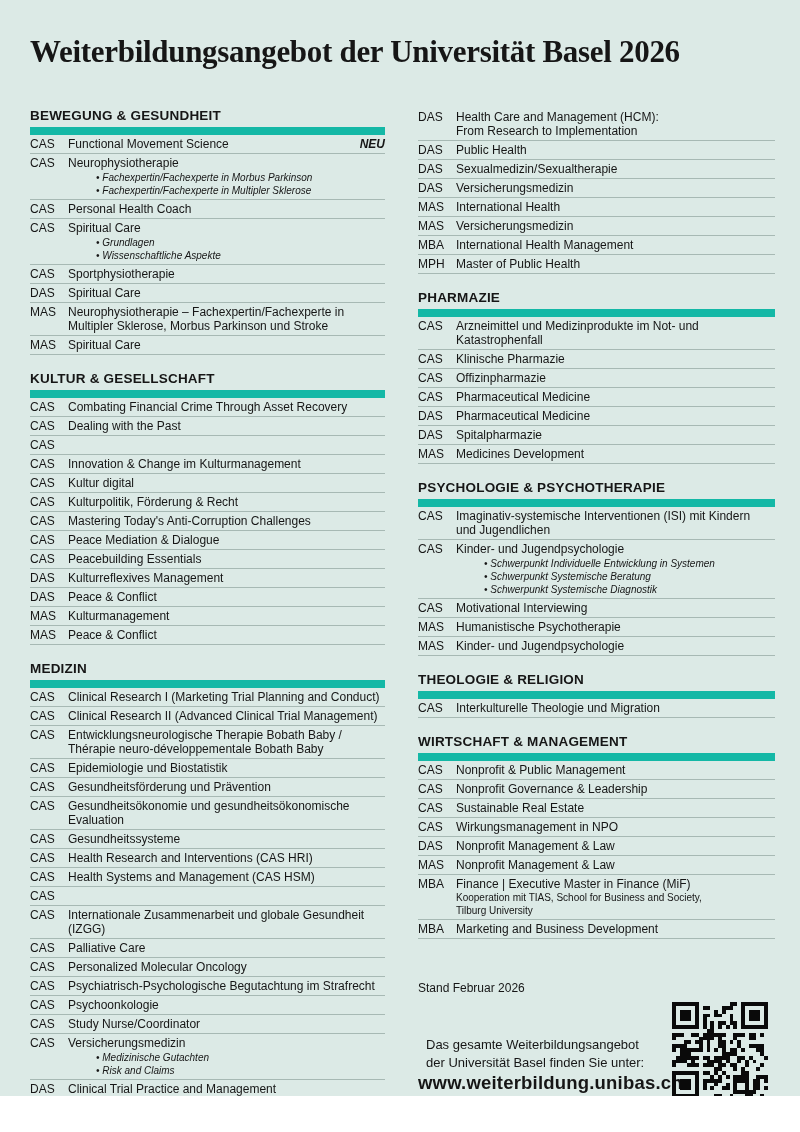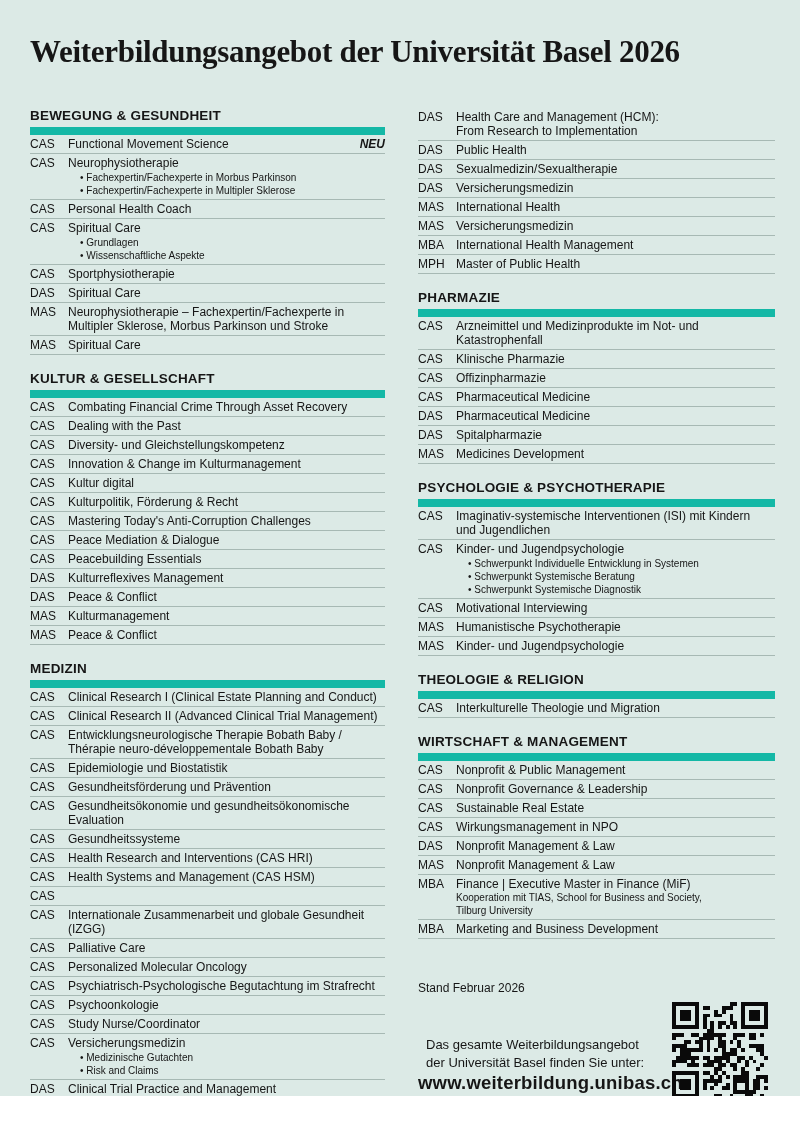--- a/index.html
+++ b/index.html
@@ -28,21 +28,21 @@
   }
   .course-row{
     display:flex;align-items:flex-start;
     padding:2px 0 2px;border-bottom:1px solid #a7b9b4;
   }
   .course-type{flex:none;width:38px;font-size:12px;line-height:14px;}
   .course-body{flex:1;min-width:0;}
   .title-line{display:flex;align-items:baseline;}
   .course-title{flex:1;font-size:12px;line-height:14px;white-space:pre-line;}
   .neu-badge{flex:none;margin-left:8px;font-size:12px;font-weight:700;font-style:italic;line-height:14px;}
-  .course-bullets{margin:1px 0 0 12px;padding:0;list-style:none;}
+  .course-bullets{margin:1px 0 0 28px;padding:0;list-style:none;font-style:italic;}
   .course-bullets li{font-size:10px;line-height:13px;}
   .course-bullets li::before{content:"• ";}
   .course-note{font-size:10px;line-height:12.5px;margin-left:0;white-space:pre-line;margin-top:1px;}
   .stand{margin-top:42px;font-size:12px;}
   .footer-info{
     position:absolute;left:426px;top:1036px;
     font-size:13px;line-height:17.5px;white-space:pre-line;
   }
   .footer-url{
     position:absolute;left:418px;top:1072px;
@@ -150,25 +150,20 @@
           <div class="course-row">
             <span class="course-type">CAS</span>
             <div class="course-body">
               <div class="title-line">
                 <span class="course-title">Dealing with the Past</span>
               </div>
             </div>
           </div>
           <div class="course-row">
             <span class="course-type">CAS</span>
-            <div class="course-body">
-              <div class="title-line">
-                <span class="course-title">Diversity- und Gleichstellungskompetenz</span>
-              </div>
-            </div>
           </div>
           <div class="course-row">
             <span class="course-type">CAS</span>
             <div class="course-body">
               <div class="title-line">
                 <span class="course-title">Innovation &amp; Change im Kulturmanagement</span>
               </div>
             </div>
           </div>
           <div class="course-row">
@@ -243,21 +238,21 @@
               </div>
             </div>
           </div>
         </section>
         <section class="section">
           <div class="section-heading">MEDIZIN</div>
           <div class="course-row">
             <span class="course-type">CAS</span>
             <div class="course-body">
               <div class="title-line">
-                <span class="course-title">Clinical Research I (Clinical Estate Planning and Conduct)</span>
+                <span class="course-title">Clinical Research I (Marketing Trial Planning and Conduct)</span>
               </div>
             </div>
           </div>
           <div class="course-row">
             <span class="course-type">CAS</span>
             <div class="course-body">
               <div class="title-line">
                 <span class="course-title">Clinical Research II (Advanced Clinical Trial Management)</span>
               </div>
             </div>

